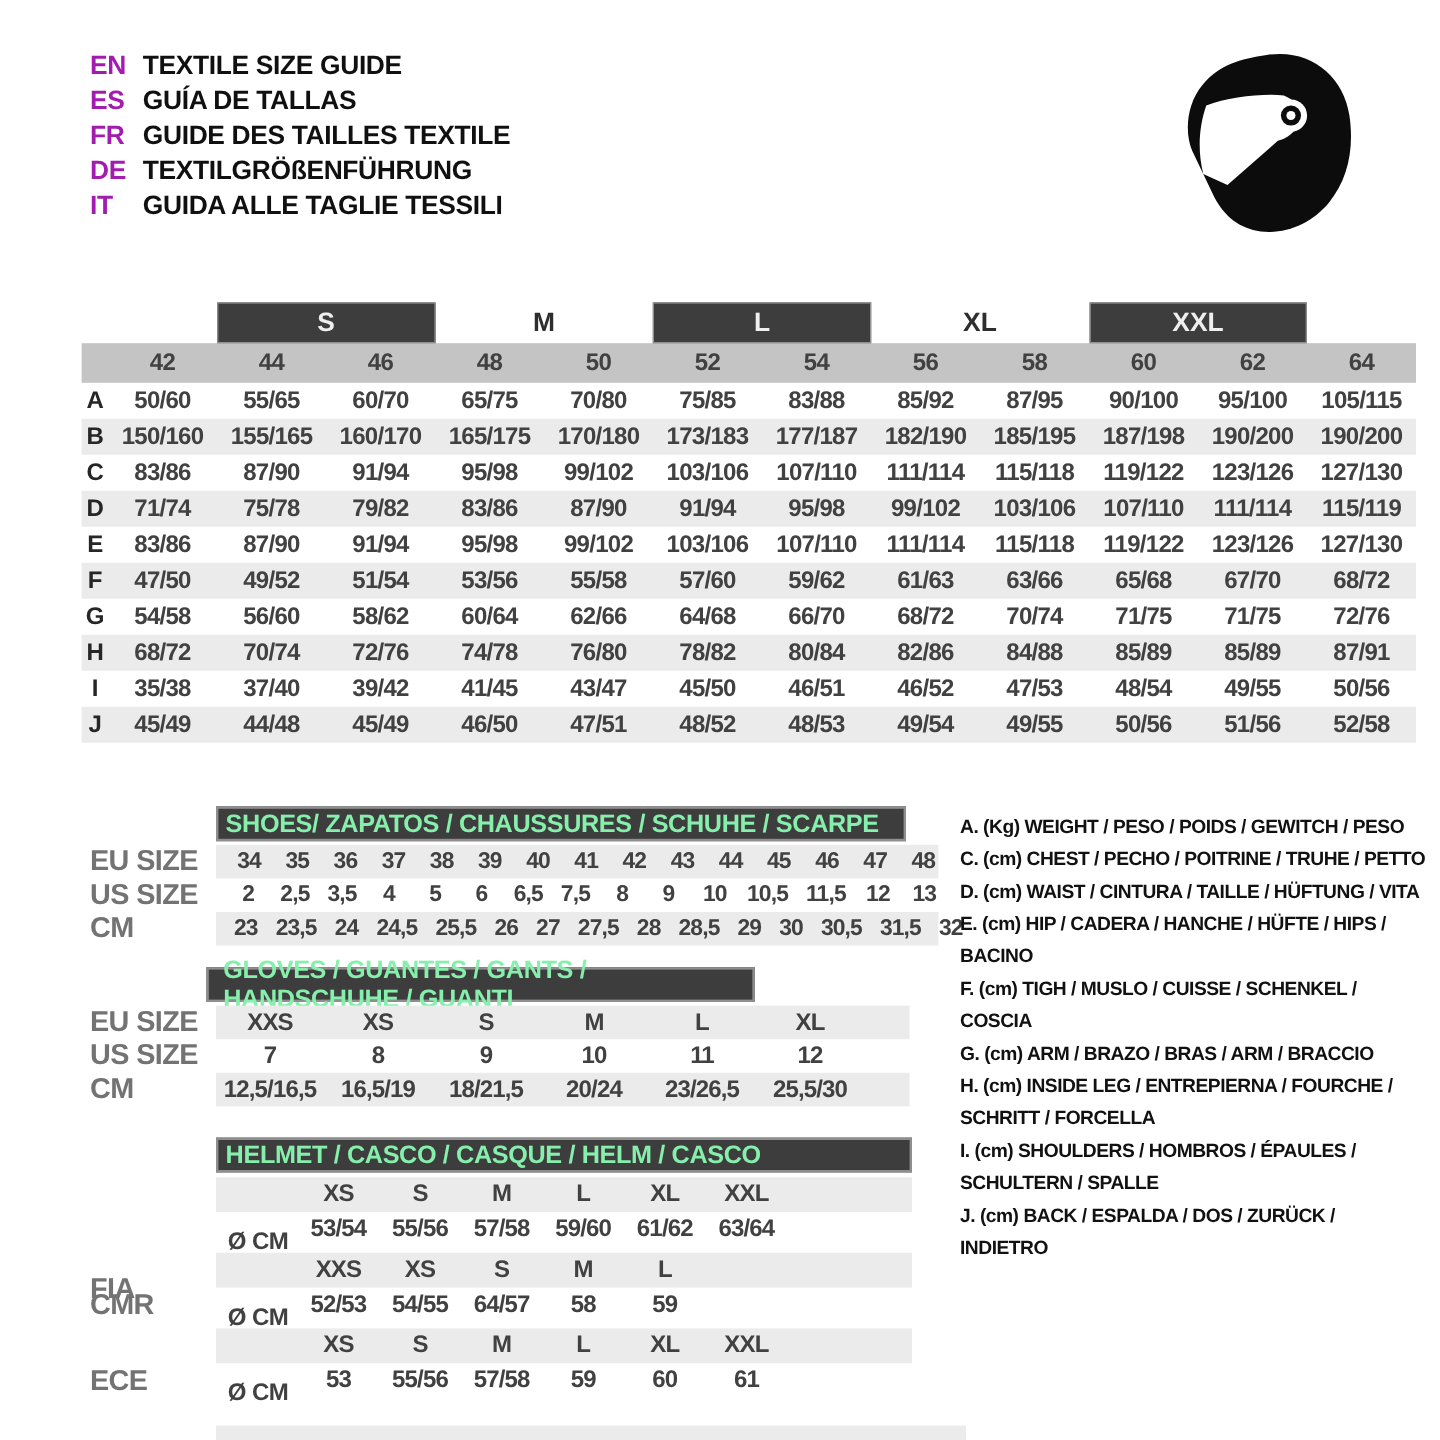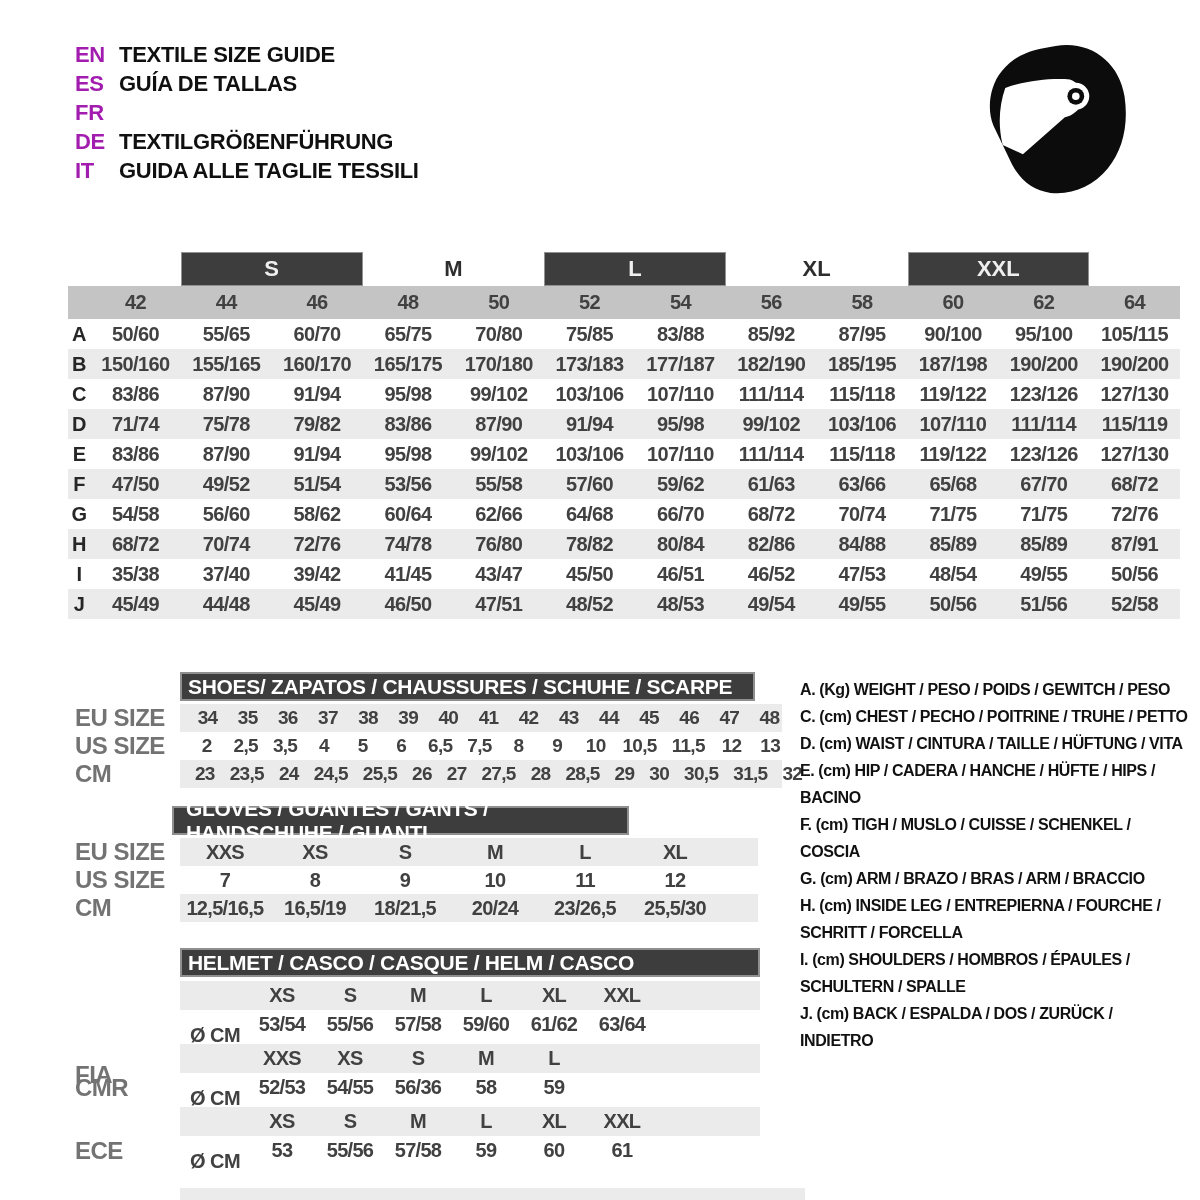--- a/index.html
+++ b/index.html
@@ -23,21 +23,21 @@
   .gbox{background:#3d3d3d;color:#efefef;border:1px solid #929292;}
   .gplain{color:#2e2e2e;}
   .gc2{grid-column:3/5}.gc3{grid-column:5/7}.gc4{grid-column:7/9}.gc5{grid-column:9/11}.gc6{grid-column:11/13}
   .numrow{height:33px;background:#c4c4c4;align-items:center;}
   .numrow span,.drow span{text-align:center;font-size:20px;letter-spacing:-0.6px;color:#414141;}
   .drow{height:30px;align-items:center;}
   .alt{background:#ebebeb;}
   .rlab{color:#262626 !important;}
 
   
-  .bar{position:absolute;background:#3d3d3d;border:2px solid #8f8f8f;color:#ffffff;font-size:21px;
+  .bar{position:absolute;background:#3d3d3d;border:2px solid #8f8f8f;color:#86efac;font-size:21px;
        display:flex;align-items:center;padding-left:6px;box-sizing:border-box;letter-spacing:-0.3px;}
   .bar-shoes{left:180px;top:672px;width:575px;height:29px;}
   .bar-gloves{left:172px;top:806px;width:457px;height:29px;padding-left:12px;}
   .bar-helmet{left:180px;top:948px;width:580px;height:29px;}
 
   
   .stripe{position:absolute;background:#ebebeb;}
   .st-shoes-eu{left:180px;top:704px;width:602px;height:28px;}
   .st-shoes-cm{left:180px;top:760px;width:602px;height:28px;}
   .st-gloves-eu{left:180px;top:838px;width:578px;height:28px;}
@@ -80,20 +80,21 @@
     <div class="lrow">
       <span class="lcode">EN</span>
       <span class="ltitle">TEXTILE SIZE GUIDE</span>
     </div>
     <div class="lrow">
       <span class="lcode">ES</span>
       <span class="ltitle">GUÍA DE TALLAS</span>
     </div>
     <div class="lrow">
       <span class="lcode">FR</span>
+      <span class="ltitle">GUIDE DES TAILLES TEXTILE</span>
     </div>
     <div class="lrow">
       <span class="lcode">DE</span>
       <span class="ltitle">TEXTILGRÖßENFÜHRUNG</span>
     </div>
     <div class="lrow">
       <span class="lcode">IT</span>
       <span class="ltitle">GUIDA ALLE TAGLIE TESSILI</span>
     </div>
   </div>
@@ -403,21 +404,21 @@
       <span>S</span>
       <span>M</span>
       <span>L</span>
       <span></span>
     </div>
   <div class="slab t1073">CMR</div>
   <div class="unit" style="top:1073px">Ø CM</div>
   <div class="vals vh vt1073">
       <span>52/53</span>
       <span>54/55</span>
-      <span>56/36</span>
+      <span>64/57</span>
       <span>58</span>
       <span>59</span>
       <span></span>
     </div>
 
   <div class="vals vh t1107">
       <span>XS</span>
       <span>S</span>
       <span>M</span>
       <span>L</span>

